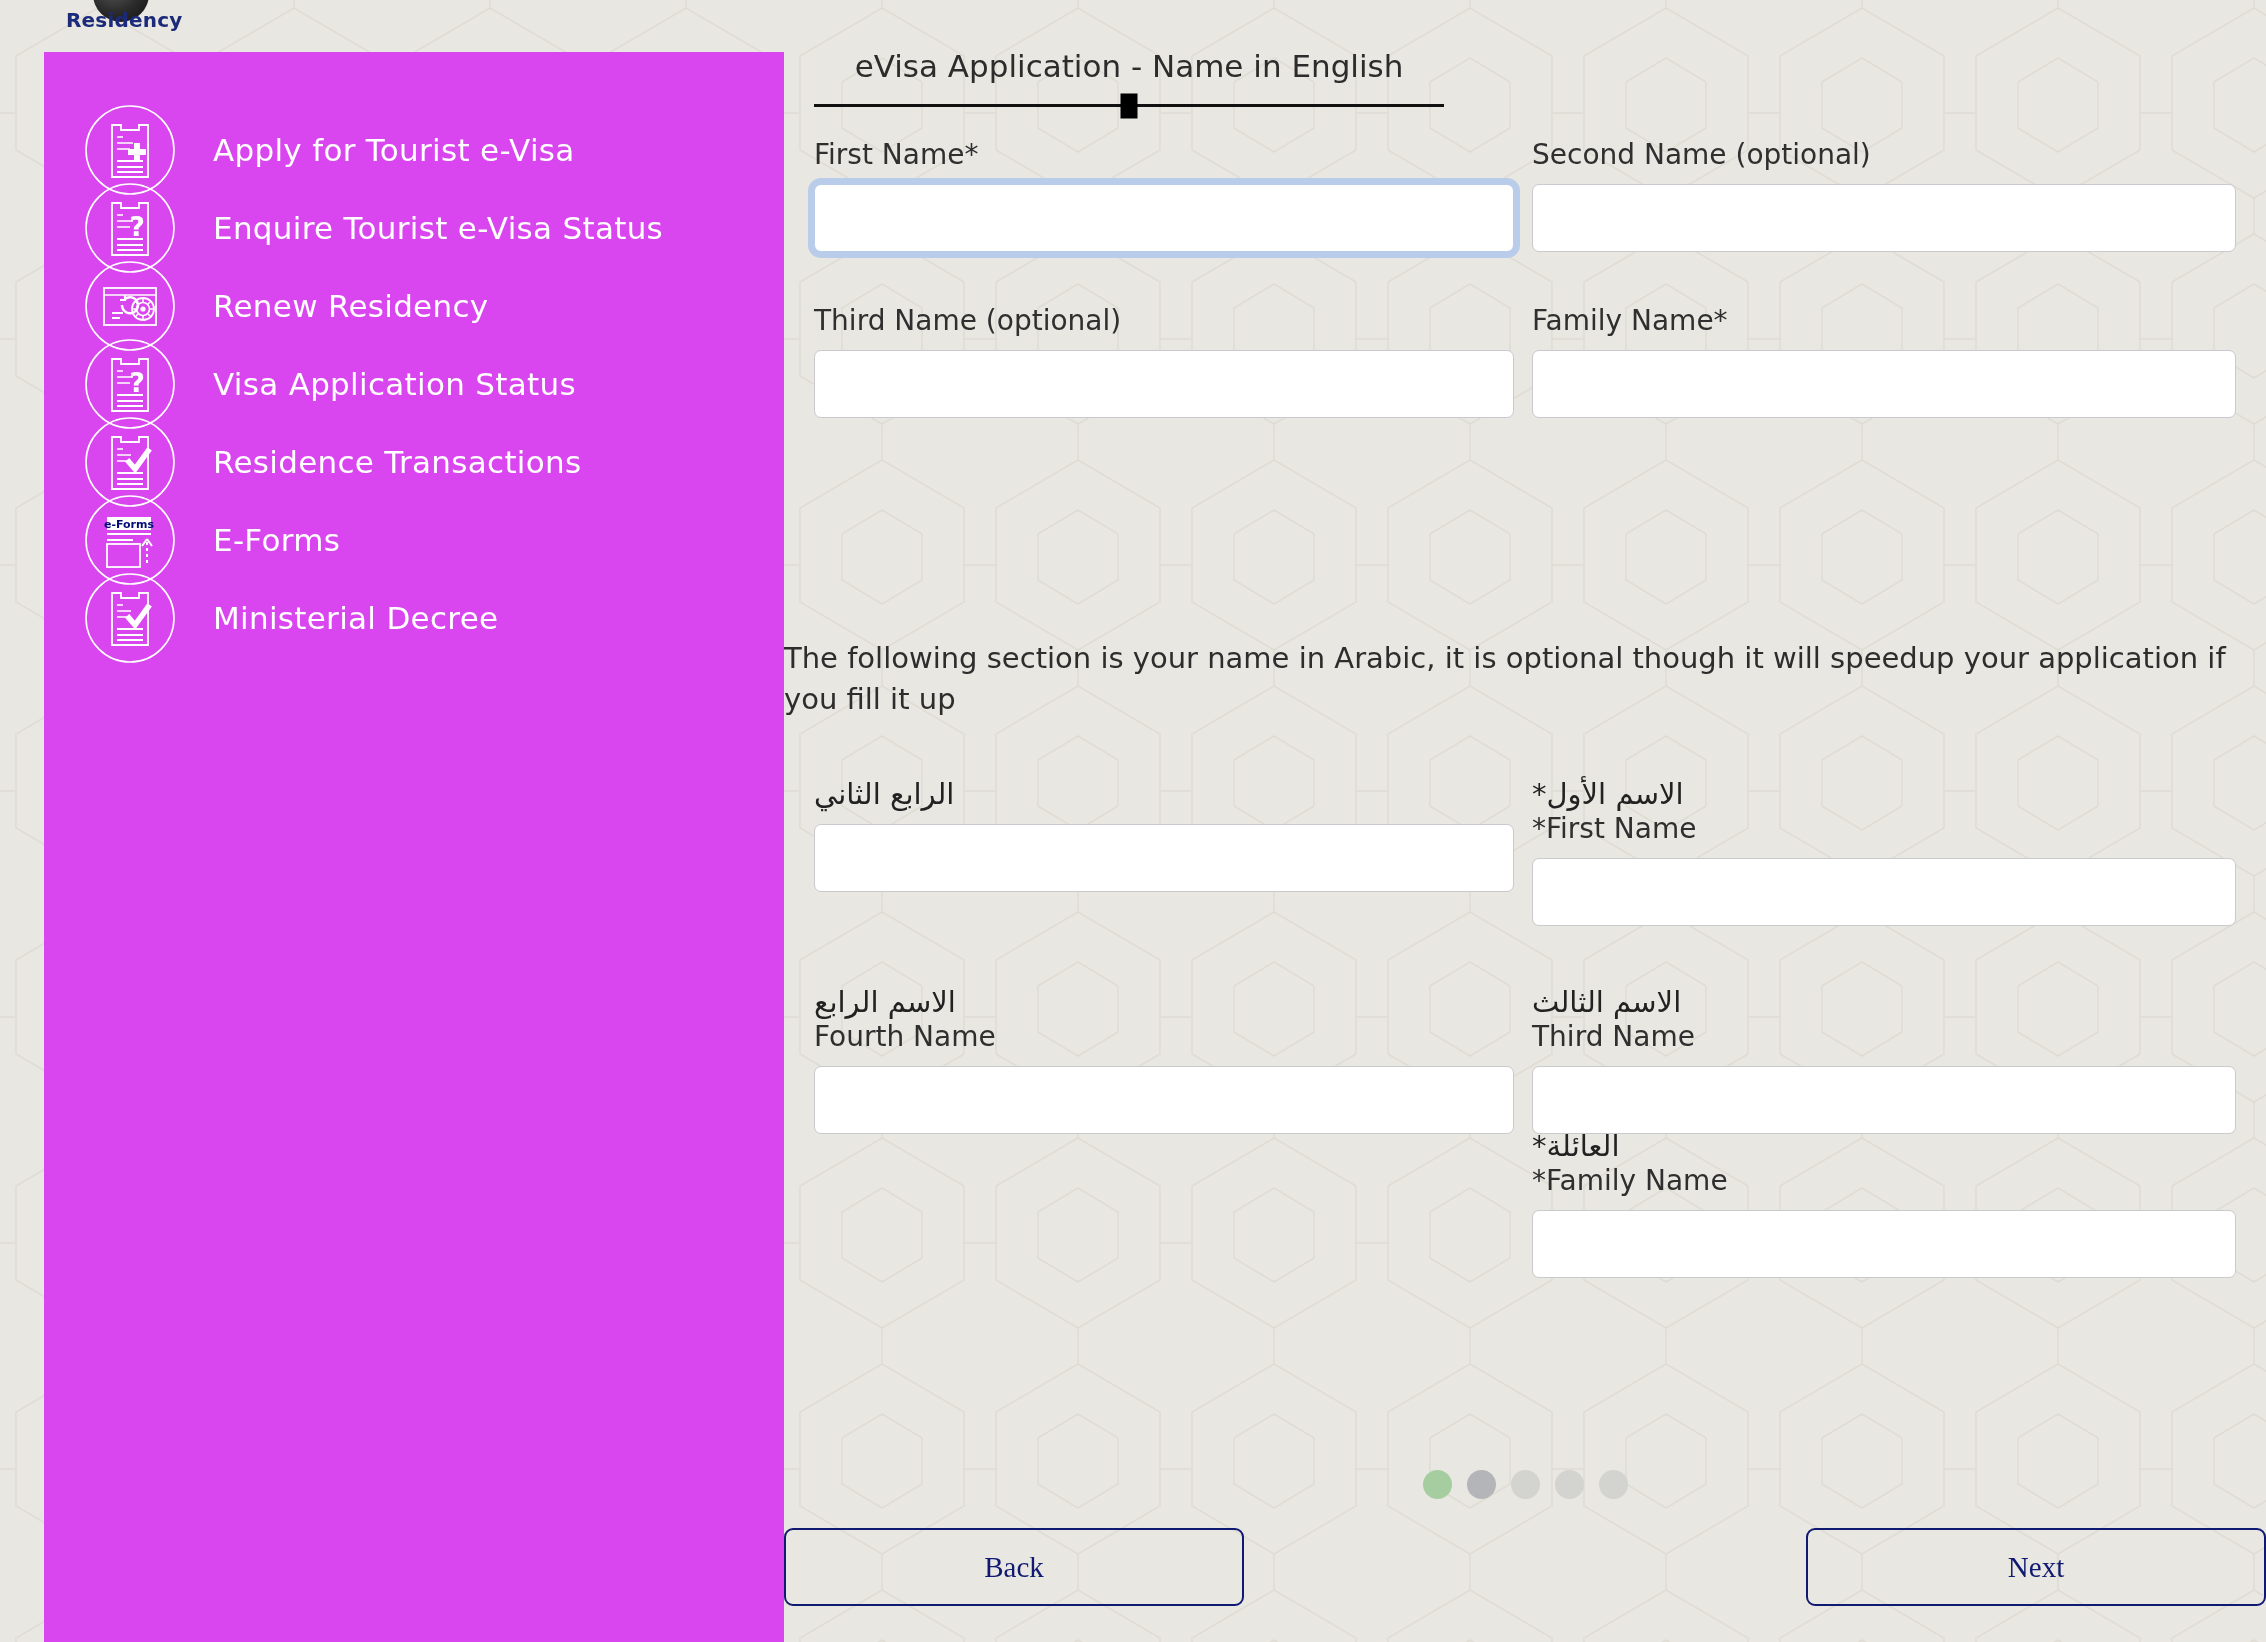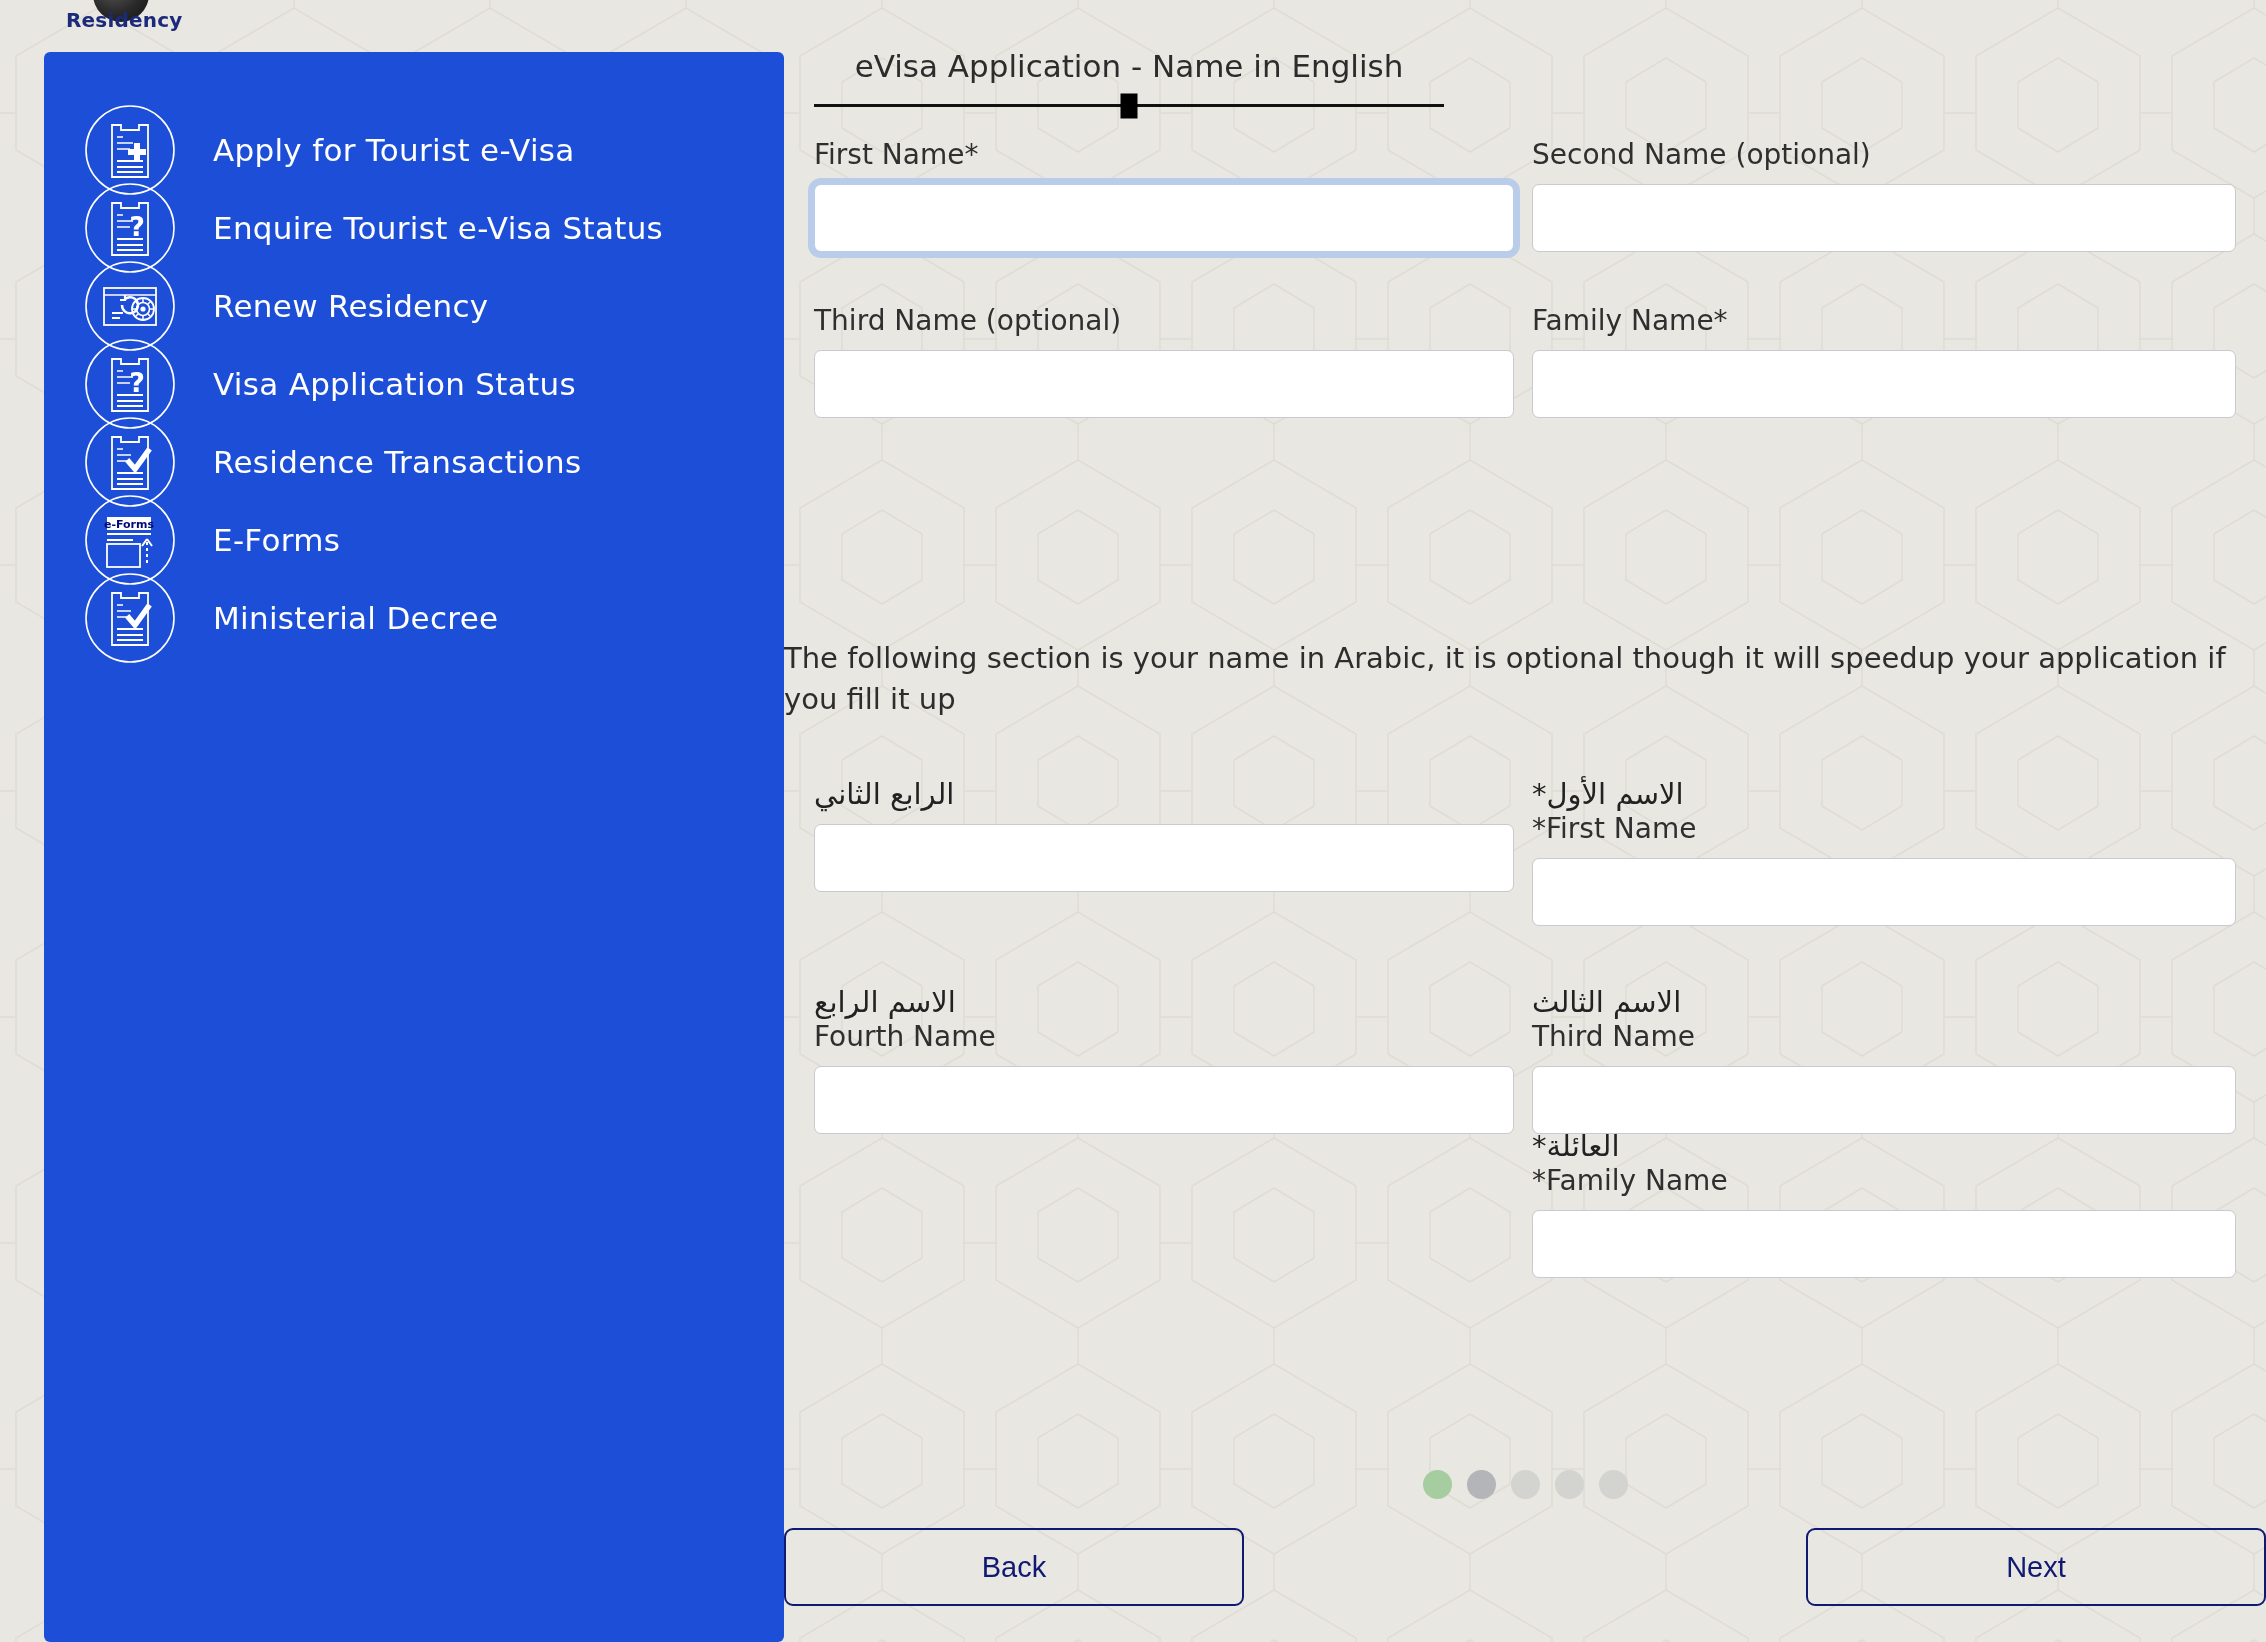--- a/index.html
+++ b/index.html
@@ -57,23 +57,22 @@
     z-index: 4;
   }
 
   
   #sidebar {
     position: absolute;
     left: 44px;
     top: 52px;
     width: 740px;
     height: 1590px;
-    background: #1d4ed8;
+    background: #d946ef;
     z-index: 3;
-    border-radius: 6px;
   }
 
   .nav-item {
     position: absolute;
     left: 0;
     width: 740px;
     height: 112px;
     display: flex;
     align-items: center;
     cursor: pointer;
@@ -205,21 +204,21 @@
   
   .footer-btn {
     position: absolute;
     top: 1528px;
     height: 78px;
     background: transparent;
     border: 2.5px solid #101a72;
     border-radius: 9px;
     color: #101a72;
     font-size: 29px;
-    font-family: Liberation Sans, sans-serif;
+    font-family: Liberation Serif, serif;
     cursor: pointer;
     display: flex;
     align-items: center;
     justify-content: center;
   }
 
   #back-button  { left: 0px;   width: 460px; }
   #next-button  { left: 1022px; width: 460px; }
 </style>
 </head>

